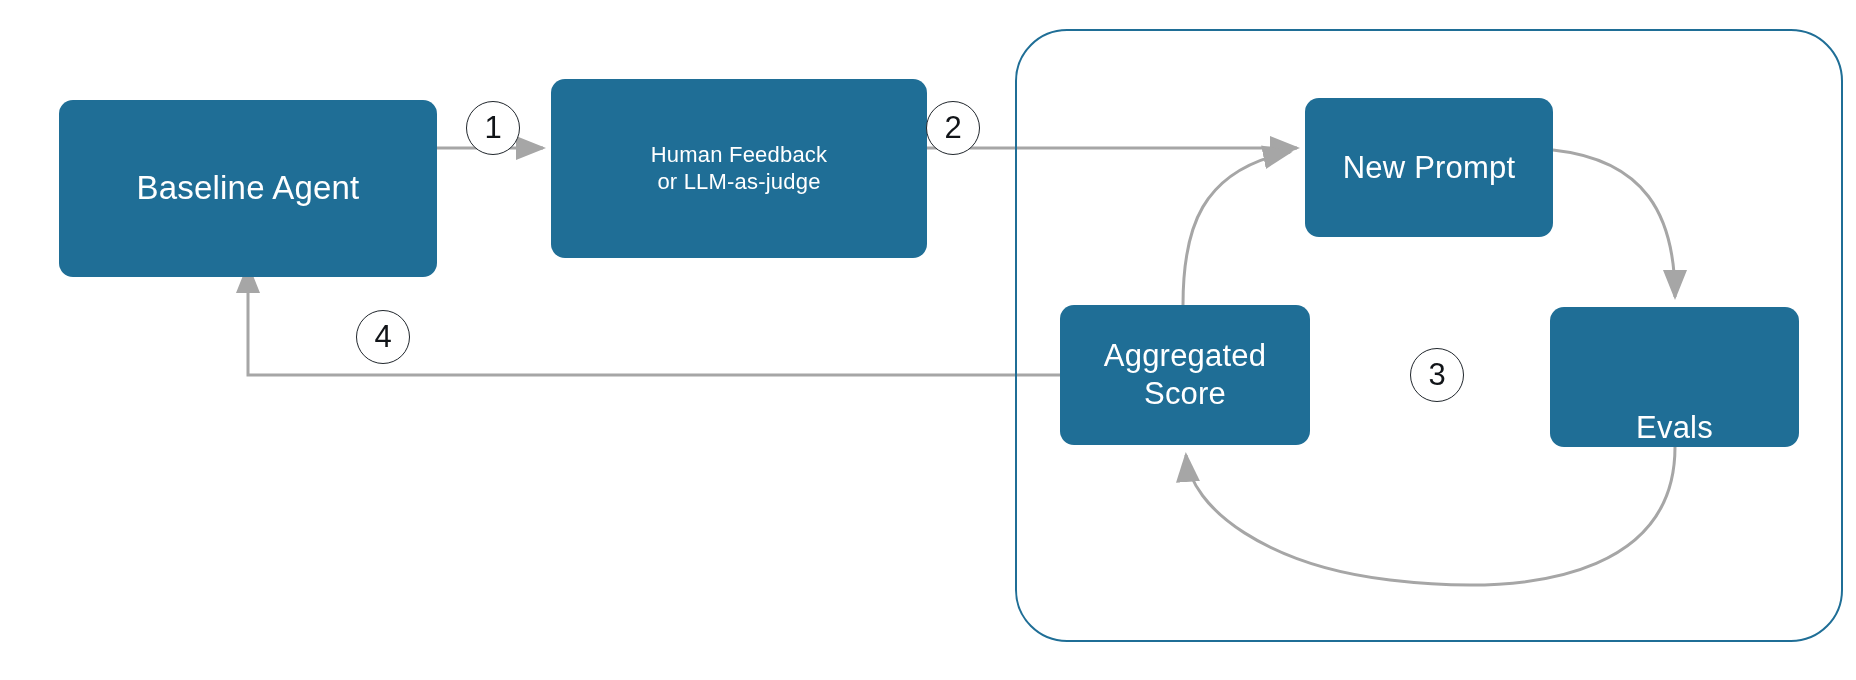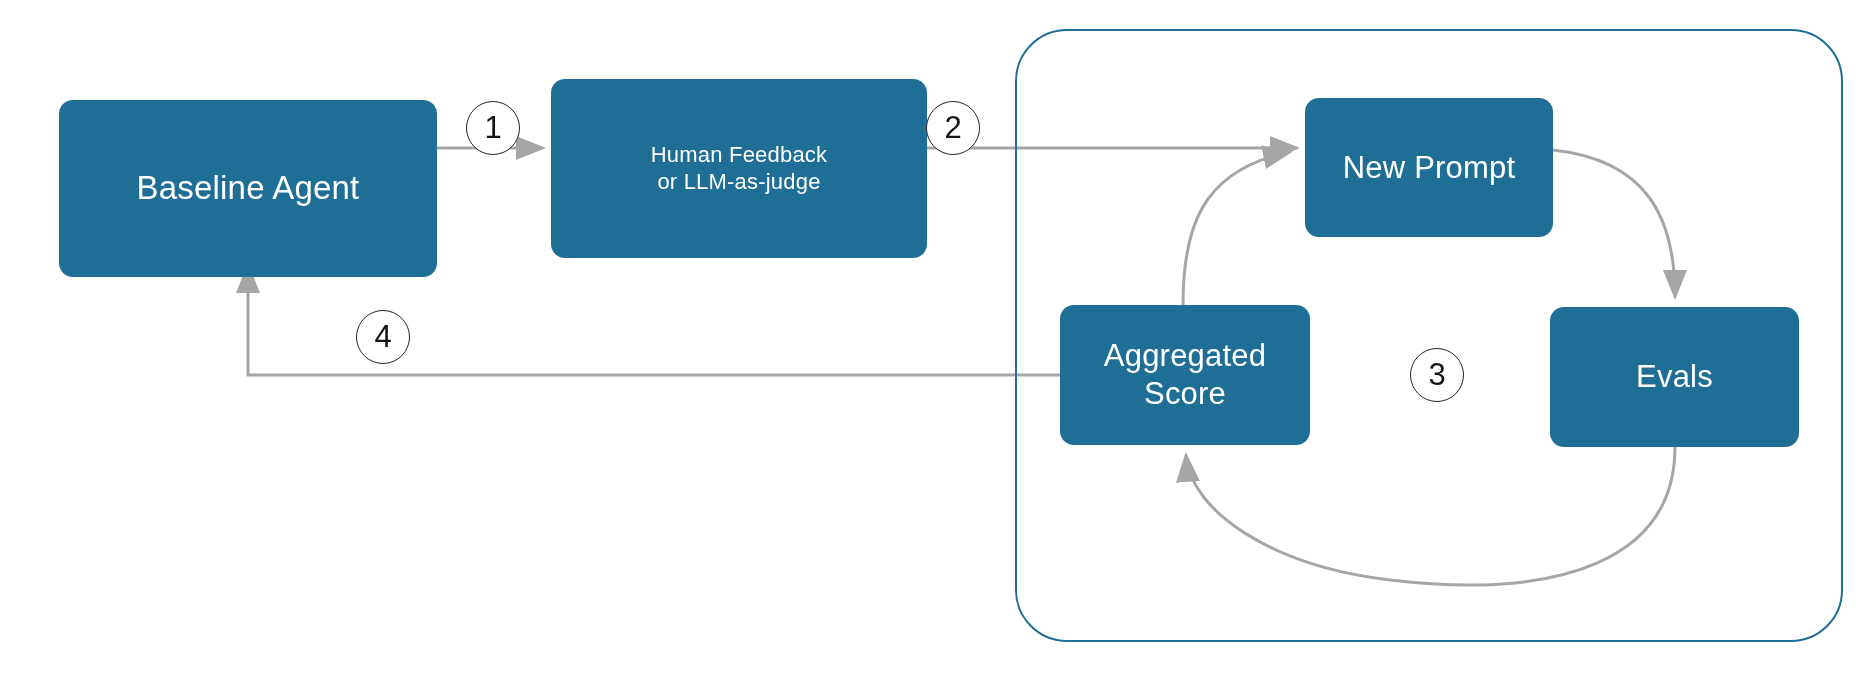--- a/index.html
+++ b/index.html
@@ -40,21 +40,21 @@
     z-index: 3;
   }
   .node-label {
     display: block;
     white-space: pre-line;
     padding: 0 10px;
   }
   #node-baseline      { left: 59px;   top: 80px;  width: 378px; height: 177px; font-size: 33px; margin-top: 20px; }
   #node-feedback      { left: 551px;  top: 79px;  width: 376px; height: 179px; font-size: 22px; }
   #node-newprompt     { left: 1305px; top: 98px;  width: 248px; height: 139px; font-size: 31px; }
-  #node-evals         { left: 1550px; top: 307px; width: 249px; height: 140px; font-size: 31px; }
+  #node-evals         { left: 1550px; top: 307px; width: 249px; height: 140px; font-size: 31px; align-items: flex-end; }
   #node-aggregated    { left: 1060px; top: 305px; width: 250px; height: 140px; font-size: 31px; align-items: center; }
 
   .group-box {
     position: absolute;
     left: 1015px;
     top: 29px;
     width: 828px;
     height: 613px;
     border: 2.5px solid #1F6E96;
     border-radius: 52px;

